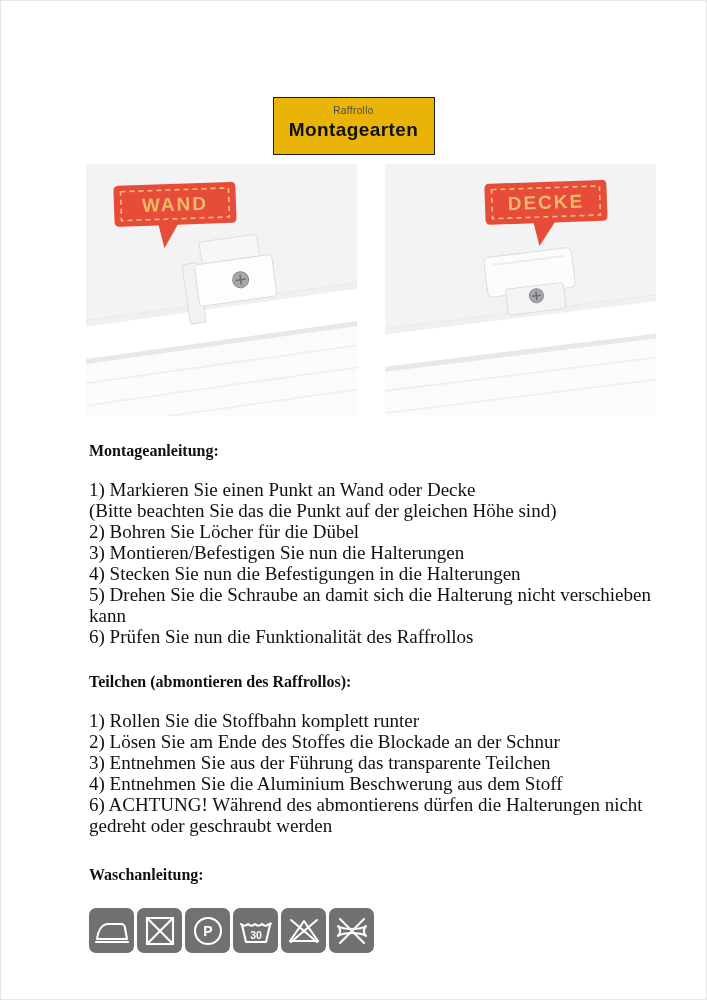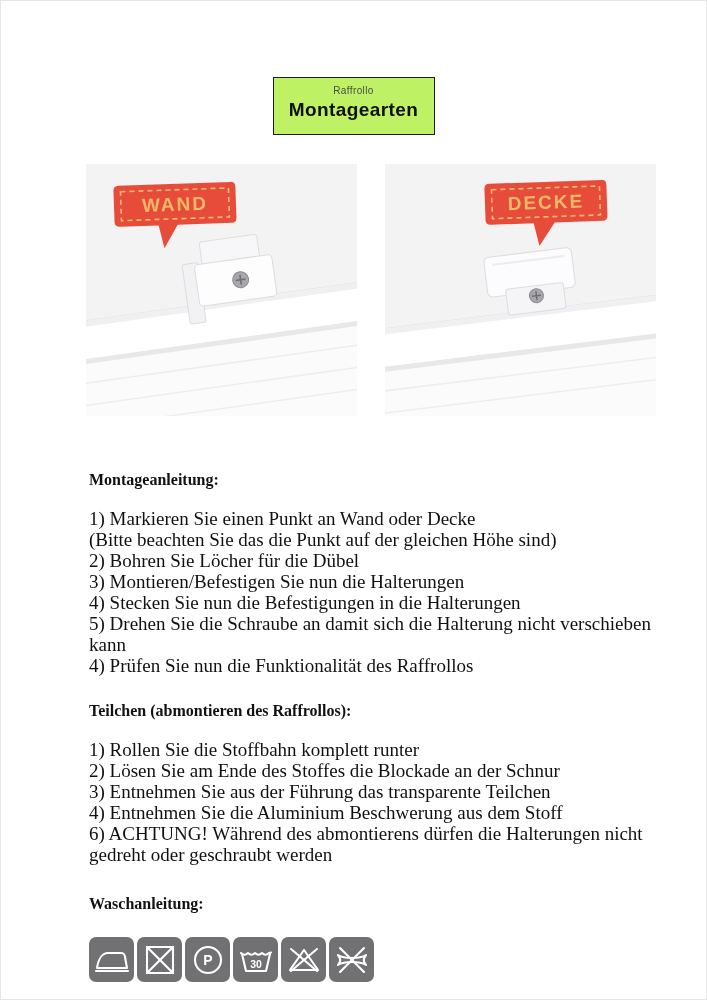--- a/index.html
+++ b/index.html
@@ -3,41 +3,41 @@
 <meta charset="utf-8">
 <style>
   html,body{margin:0;padding:0;background:#ffffff;}
   .page{
     position:relative;width:707px;height:1000px;background:#ffffff;
     font-family:"Liberation Serif", serif;color:#111;overflow:hidden;
     border:1px solid #e6e6e6;box-sizing:border-box;
   }
   
   .logo-box{
-    position:absolute;top:76px;left:50%;transform:translateX(-50%);
-    width:162px;height:58px;border:1.5px solid #1d1d1d;background:#bef264;
+    position:absolute;top:96px;left:50%;transform:translateX(-50%);
+    width:162px;height:58px;border:1.5px solid #1d1d1d;background:#eab308;
     text-align:center;box-sizing:border-box;
   }
   .logo-brand{
     font-family:"Liberation Sans", sans-serif;font-size:10px;color:#4a4a4a;
     margin-top:7px;letter-spacing:.4px;
   }
   .logo-title{
     font-family:"Liberation Sans", sans-serif;font-weight:bold;font-size:19px;
     color:#101010;margin-top:3px;letter-spacing:.4px;
   }
   
   .photos{position:absolute;top:163px;left:85px;width:570px;display:flex;gap:28px;}
   .photo{width:271px;height:252px;display:block;}
   .ribbon-text{
     font-family:"Liberation Sans", sans-serif;font-weight:bold;font-size:19px;
     letter-spacing:2px;fill:#eeb869;
   }
   
-  .content{position:absolute;top:441px;left:88px;width:570px;margin-top:29px;}
+  .content{position:absolute;top:441px;left:88px;width:570px;}
   .sec-heading{
     font-weight:bold;font-size:16px;line-height:18px;margin:0 0 19px 0;
   }
   .sec-heading.mt{margin-top:26px;}
   .sec-heading.wash-mt{margin-top:30px;}
   .line{font-size:19px;line-height:21px;white-space:normal;font-family:Liberation Serif, serif;}
   
   .care-row{display:flex;gap:3px;margin-top:24px;}
   .tile{
     width:45px;height:45px;background:#717173;border-radius:7px;
@@ -116,21 +116,21 @@
   <div class="content">
 
     <div class="sec-heading">Montageanleitung:</div>
     <div>
       <div class="line">1) Markieren Sie einen Punkt an Wand oder Decke</div>
       <div class="line">(Bitte beachten Sie das die Punkt auf der gleichen Höhe sind)</div>
       <div class="line">2) Bohren Sie Löcher für die Dübel</div>
       <div class="line">3) Montieren/Befestigen Sie nun die Halterungen</div>
       <div class="line">4) Stecken Sie nun die Befestigungen in die Halterungen</div>
       <div class="line">5) Drehen Sie die Schraube an damit sich die Halterung nicht verschieben kann</div>
-      <div class="line">4) Prüfen Sie nun die Funktionalität des Raffrollos</div>
+      <div class="line">6) Prüfen Sie nun die Funktionalität des Raffrollos</div>
     </div>
 
     <div class="sec-heading mt">Teilchen (abmontieren des Raffrollos):</div>
     <div>
       <div class="line">1) Rollen Sie die Stoffbahn komplett runter</div>
       <div class="line">2) Lösen Sie am Ende des Stoffes die Blockade an der Schnur</div>
       <div class="line">3) Entnehmen Sie aus der Führung das transparente Teilchen</div>
       <div class="line">4) Entnehmen Sie die Aluminium Beschwerung aus dem Stoff</div>
       <div class="line">6) ACHTUNG! Während des abmontierens dürfen die Halterungen nicht</div>
       <div class="line">gedreht oder geschraubt werden</div>

